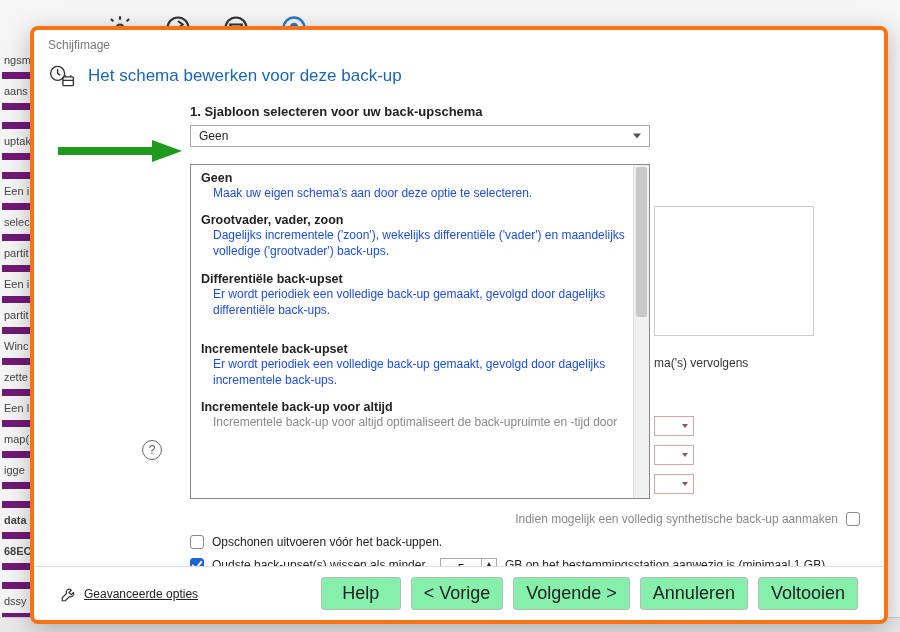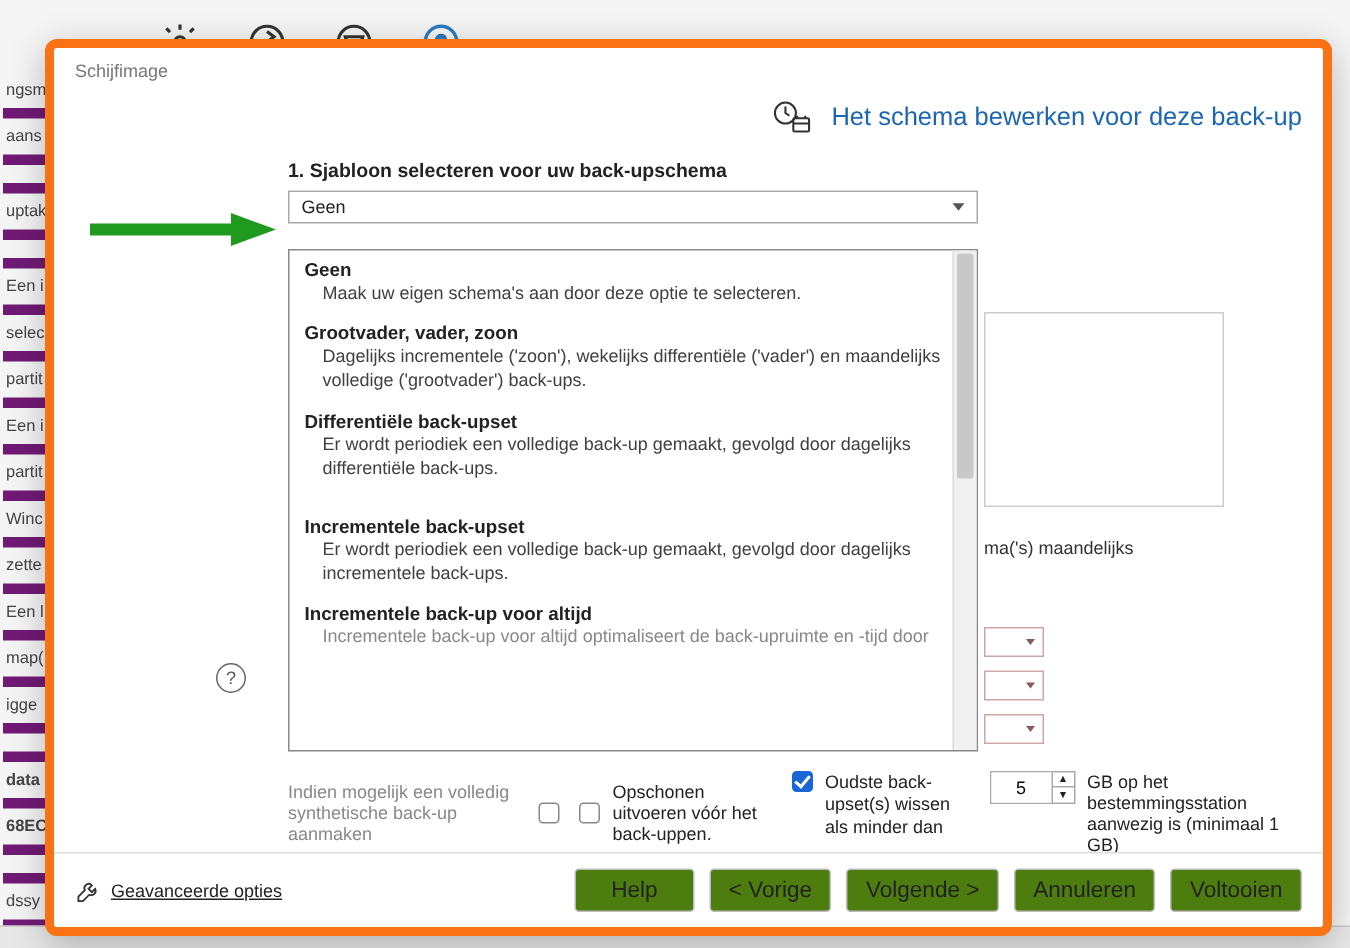--- a/index.html
+++ b/index.html
@@ -23,28 +23,28 @@
   .bg-nav { position:absolute; top:48px; left:2px; width:28px; }
   .bg-nav div { padding:6px 2px; border-bottom:7px solid #701a75; font-size:11px; white-space:nowrap; overflow:hidden; }
   .bg-nav .bold { font-weight:bold; }
   .bg-bottom-strip { position:absolute; left:0; right:0; bottom:0; height:15px; background:#e8e8e8; border-top:1px solid #ccc; }
 
   
   .dialog {
     position:absolute;
     left:30px; top:26px; right:12px; bottom:8px;
     background:#fff;
-    border:6px solid #f97316;
+    border:4px solid #f97316;
     border-radius:8px;
     box-shadow: 0 6px 24px rgba(0,0,0,0.25);
     display:flex; flex-direction:column;
     overflow:hidden;
   }
   .titlebar { padding:8px 14px 4px; color:#777; font-size:12px; }
-  .header-row { display:flex; align-items:center; gap:12px; padding:6px 14px 8px;justify-content:flex-end; }
+  .header-row { display:flex; align-items:center; gap:12px; padding:6px 14px 8px; }
   .header-row svg { width:28px; height:28px; flex:0 0 auto; }
   .header-title { color:#1a66b3; font-size:17px; }
 
   .body {
     flex:1; position:relative; padding: 6px 20px 0 40px;
     overflow:hidden;
   }
 
   .step-title { font-weight:bold; font-size:13px; margin-left:116px; margin-bottom:6px; }
 
@@ -75,21 +75,21 @@
     left:156px; top:66px;
     width:460px; height:335px;
     background:#fff;
     border:1px solid #888;
     display:flex;
     z-index:10;
   }
   .dropdown-list { flex:1; overflow:hidden; padding:6px 6px 0 10px; }
   .dd-item { margin-bottom:12px; cursor:pointer; }
   .dd-item .dd-title { font-weight:bold; font-size:12.5px; }
-  .dd-item .dd-desc { font-size:12px; padding-left:12px; color:#404040; line-height:1.35; }
+  .dd-item .dd-desc { font-size:12px; padding-left:12px; color:#1d4ed8; line-height:1.35; }
   .dd-item .dd-desc.fade { color:#888; max-height:16px; overflow:hidden; }
   .dd-spacer { height:12px; }
   .dropdown-scrollbar {
     width:16px; background:#f0f0f0; border-left:1px solid #ddd; position:relative;
   }
   .dropdown-scrollbar .thumb {
     position:absolute; top:2px; left:2px; right:2px; height:150px;
     background:#c8c8c8; border-radius:2px;
   }
 
@@ -110,50 +110,50 @@
 
   .help-icon {
     position:absolute; left:108px; top:342px; width:20px; height:20px;
     border:1.5px solid #666; border-radius:50%;
     display:flex; align-items:center; justify-content:center;
     font-size:12px; color:#555; cursor:pointer; background:#fff; z-index:2;
   }
 
   .lower-options {
     position:absolute; left:156px; right:20px; top:414px;
-    display:flex; flex-direction:row; gap:9px;
+    display:flex; flex-direction:column; gap:9px;
   }
   .synthetic-row { display:flex; align-items:center; justify-content:flex-end; gap:8px; color:#888; font-size:12px; padding-right:4px;}
   .chk { width:14px; height:14px; border:1px solid #888; border-radius:3px; background:#fff; display:inline-block; flex:0 0 auto; cursor:pointer;}
   .chk.checked { background:#1a66d6; border-color:#1a66d6; position:relative;}
   .chk.checked::after { content:""; position:absolute; left:3px; top:0px; width:4px; height:8px; border:solid #fff; border-width:0 2px 2px 0; transform:rotate(40deg);}
   .opt-row { display:flex; align-items:center; gap:8px; font-size:12px; }
   .opt-row.multi { align-items:flex-start; }
   .opt-row .lbl { max-width:220px; line-height:1.25;}
   .spinner {
     display:inline-flex; align-items:stretch; border:1px solid #aaa; height:22px; background:#fff;
   }
   .spinner input { width:40px; border:none; outline:none; text-align:center; font-size:12px; }
   .spinner .btns { display:flex; flex-direction:column; border-left:1px solid #aaa;}
   .spinner .btns span { width:14px; height:10px; display:flex; align-items:center; justify-content:center; font-size:7px; cursor:pointer;}
   .spinner .btns span:first-child{ border-bottom:1px solid #aaa;}
   .trail { font-size:12px; }
 
   .footer {
     border-top:1px solid #ddd;
-    padding:10px 14px;
+    padding:10px 26px;
     display:flex; align-items:center; gap:10px;
   }
   .adv { display:flex; align-items:center; gap:6px; }
   .adv a { color:#222; font-size:12px; }
   .footer .spacer { flex:1; }
   .btn {
     min-width:80px; padding:5px 12px;
-    background:#4d7c0f; border:1px solid #bbb; border-radius:3px;
-    font-size:15px; cursor:pointer; text-align:center;
+    background:#86efac; border:1px solid #bbb; border-radius:3px;
+    font-size:18px; cursor:pointer; text-align:center;
   }
 
 </style>
 </head>
 <body>
 
 <div class="bg">
   <div class="bg-toolbar">
     <svg viewBox="0 0 24 24" fill="none" stroke="#333" stroke-width="1.8">
         <circle cx="12" cy="12" r="3"></circle>
@@ -221,21 +221,21 @@
       <path d="M2 13 H100" stroke="#1f9a1f" stroke-width="8"></path>
       <path d="M96 2 L126 13 L96 24 Z" fill="#1f9a1f"></path>
     </svg>
 
     <div class="dropdown-closed">
       <span>Geen</span>
     </div>
 
     <div class="under-panel">
       <div class="faint-box"></div>
-      <div class="right-hint">ma('s) maandelijks</div>
+      <div class="right-hint">ma('s) vervolgens</div>
       <div class="mini-selects">
         <div></div>
         <div></div>
         <div></div>
       </div>
     </div>
 
     <div class="dropdown-panel">
       <div class="dropdown-list" id="dd-list">
           <div class="dd-item">

